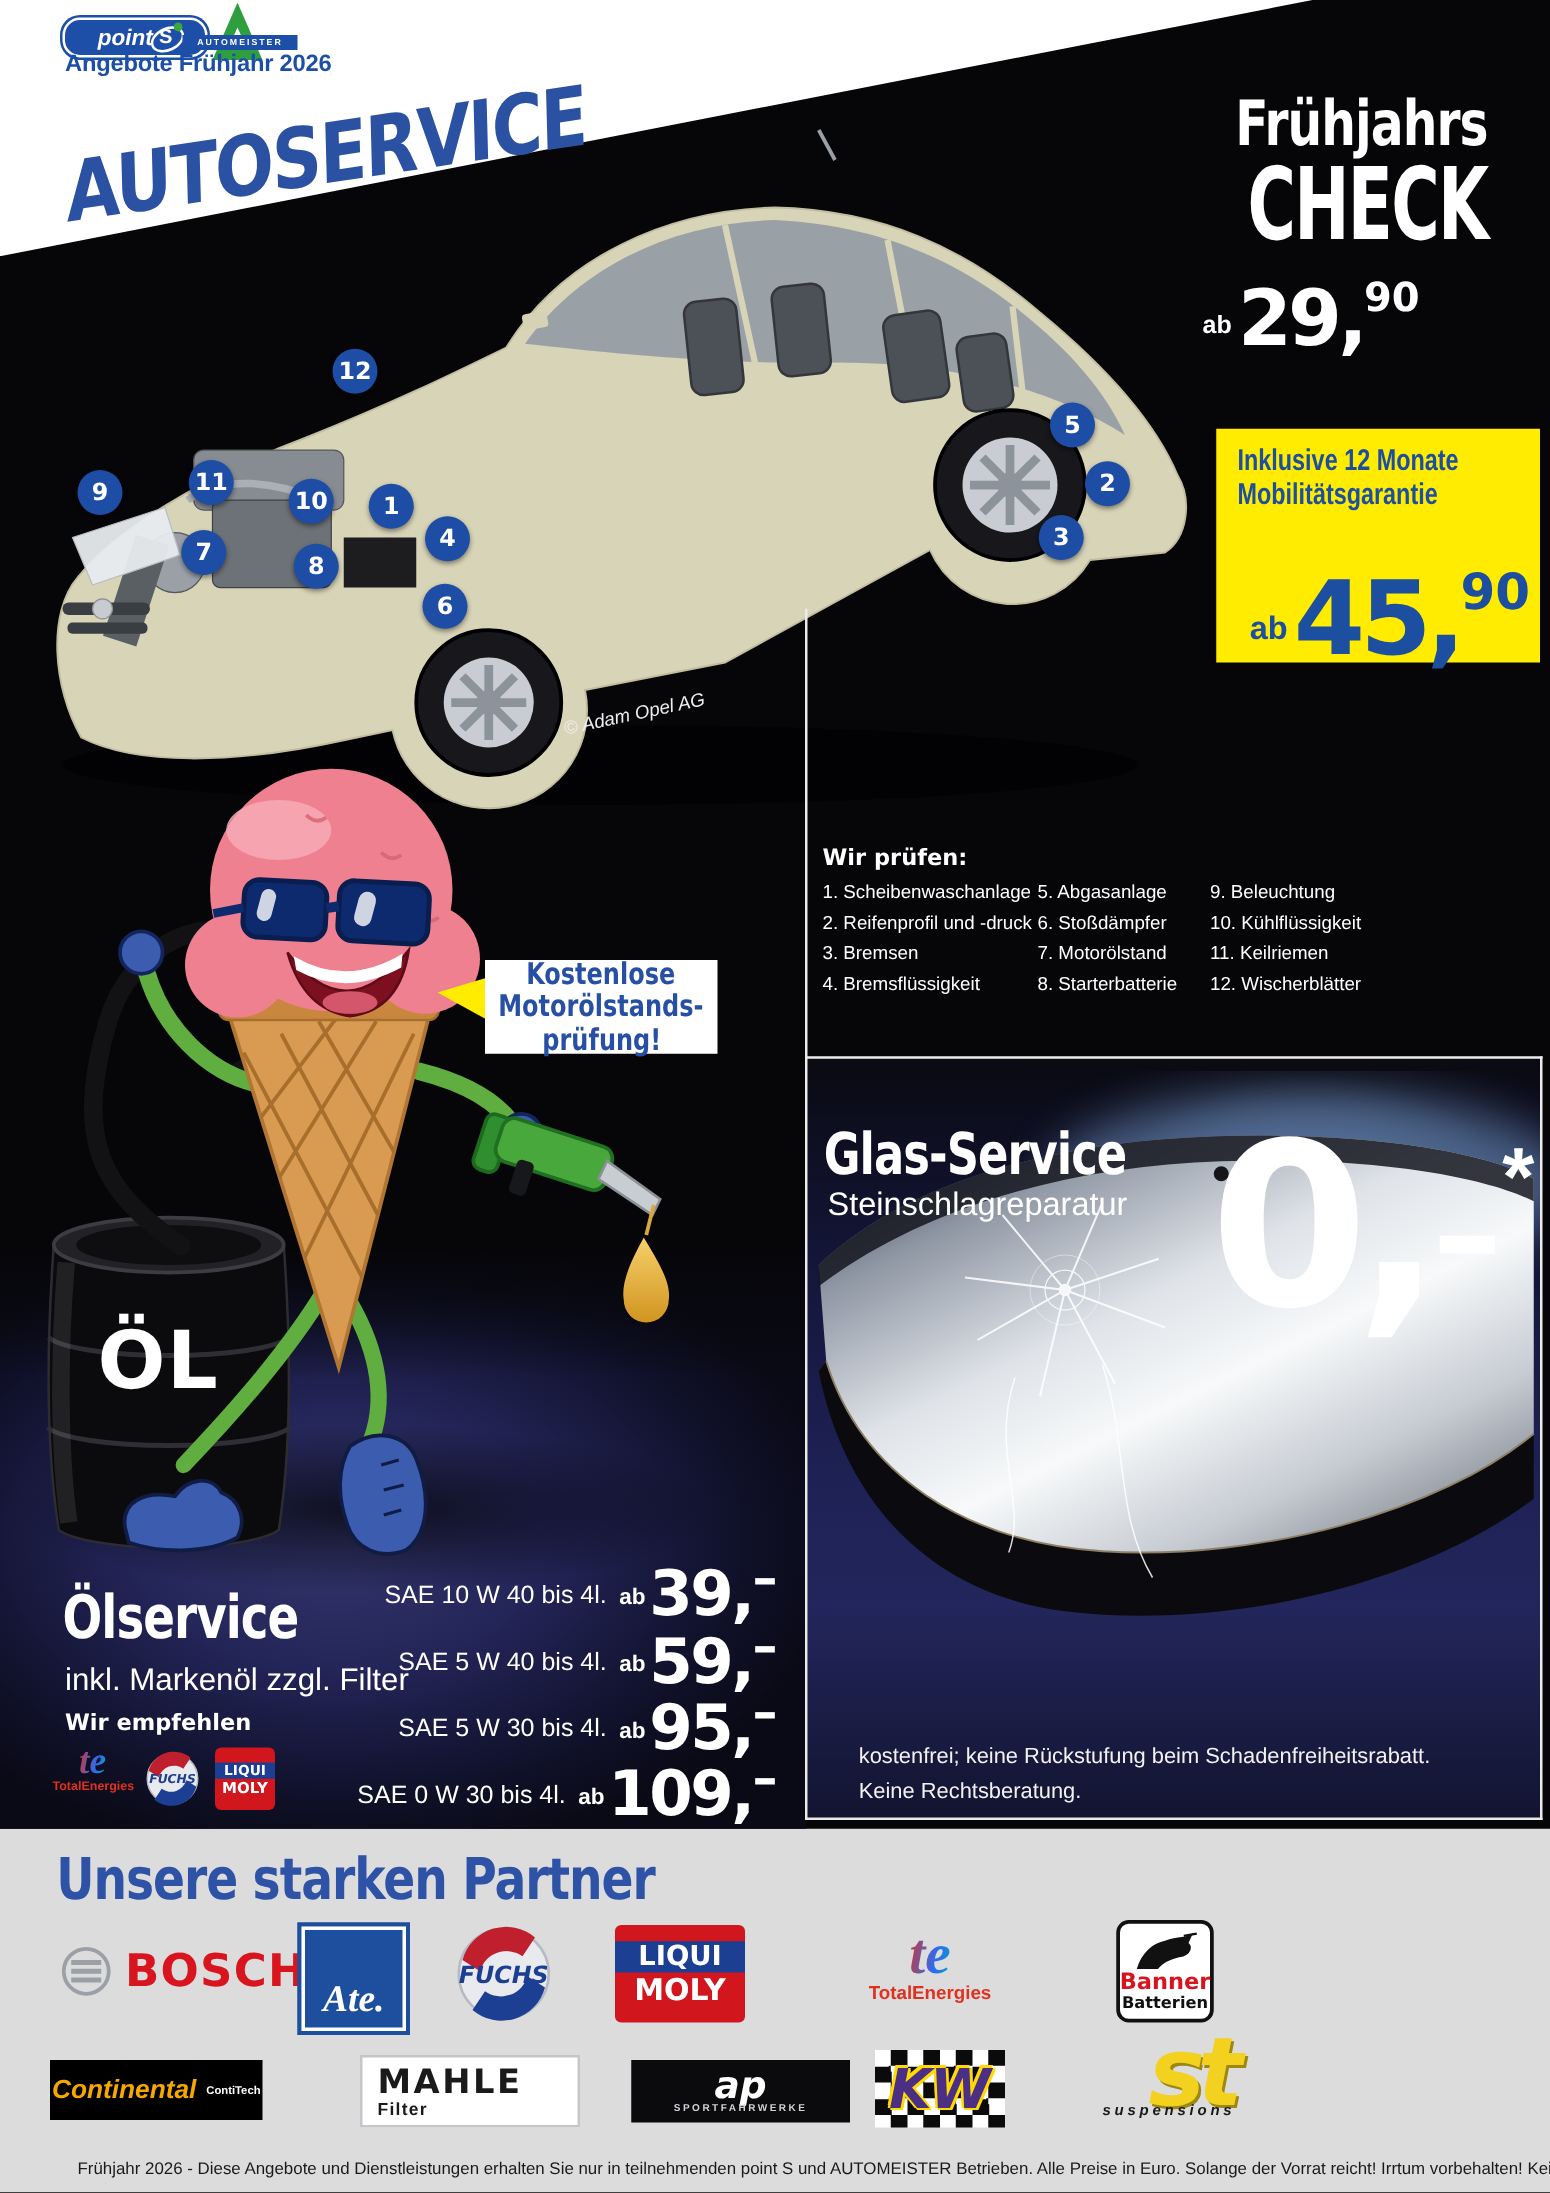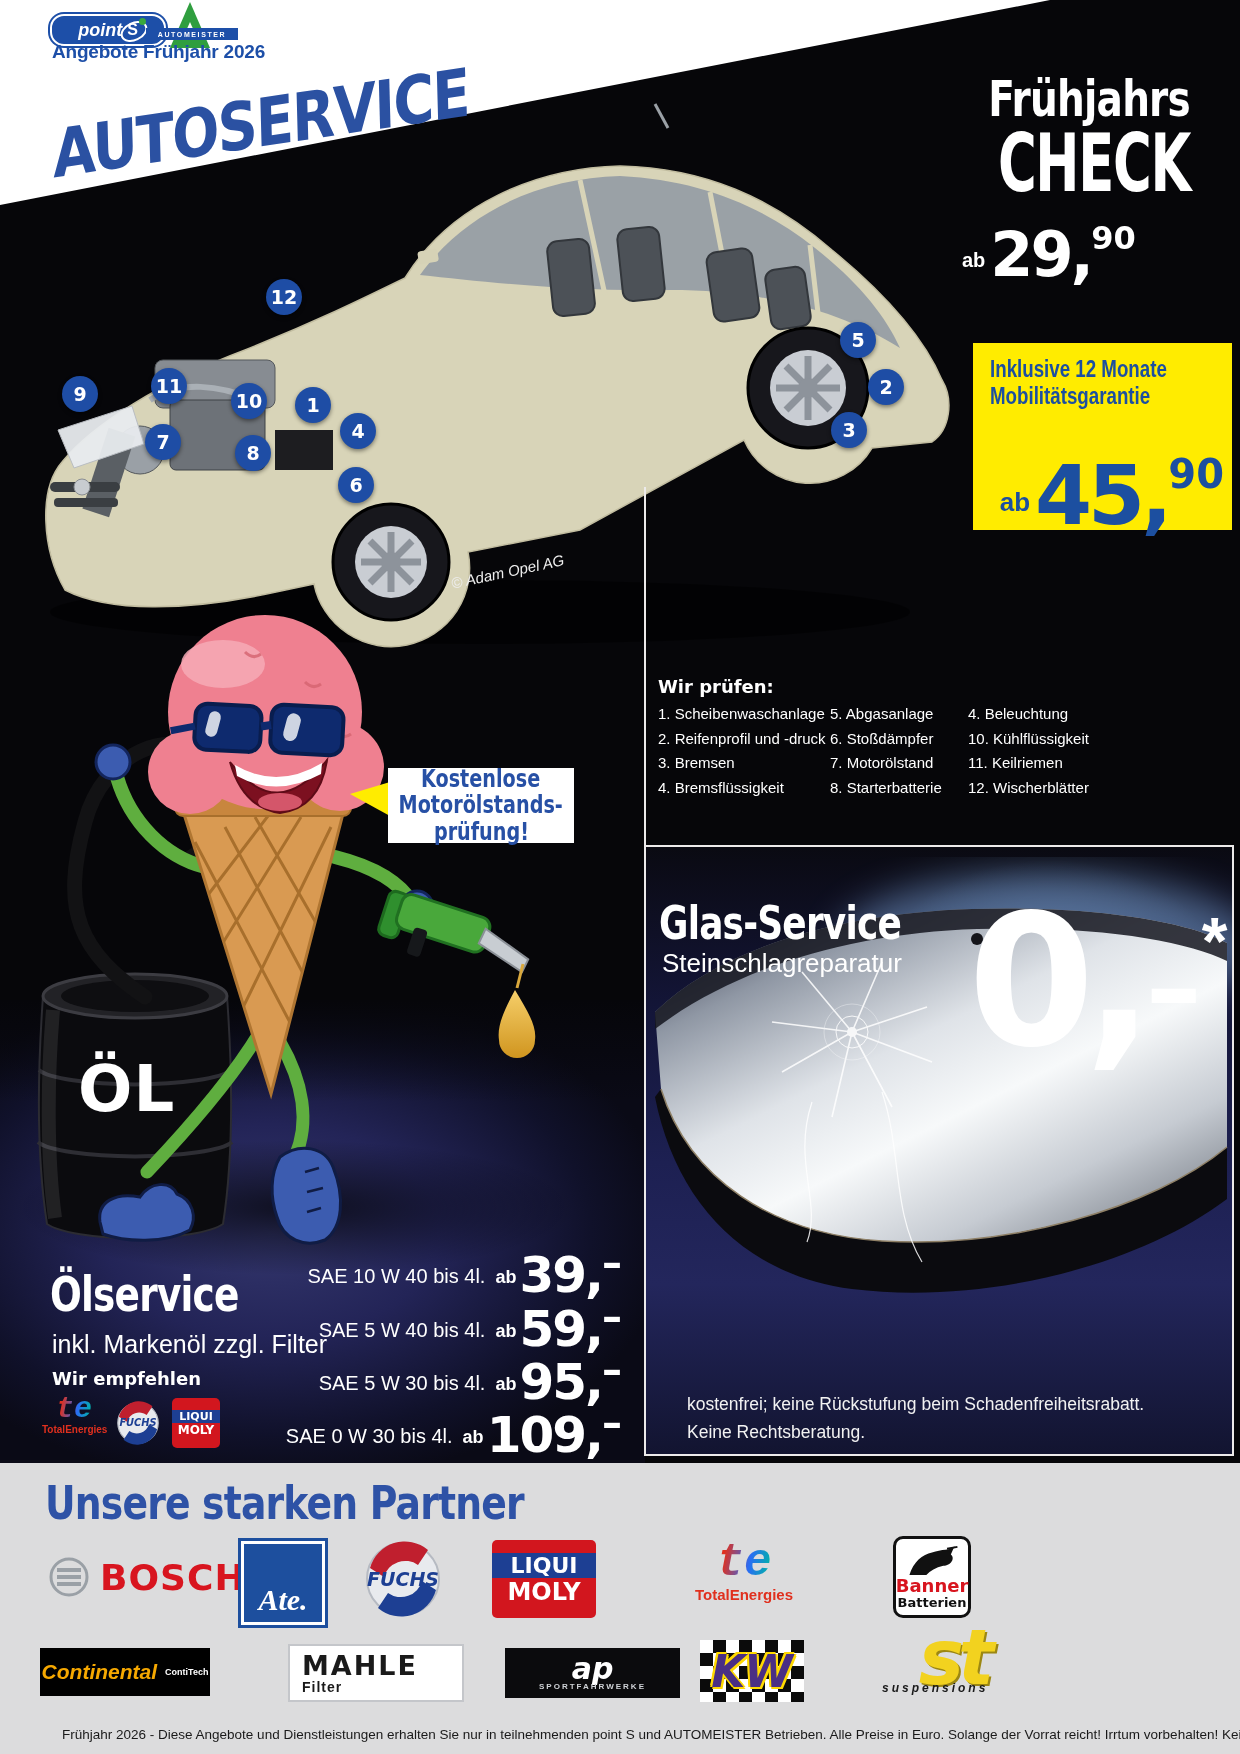--- a/index.html
+++ b/index.html
@@ -81,21 +81,21 @@
      transform:scaleX(.78);transform-origin:left;white-space:nowrap;}
   .oelsub{left:52px;top:1330px;color:#fff;font-size:25px;}
   .oelrec{left:52px;top:1368px;color:#fff;font-size:18px;font-family:"DejaVu Sans",sans-serif;font-weight:bold;}
   .prow{left:300px;width:322px;height:56px;display:flex;align-items:flex-end;
         justify-content:flex-end;color:#fff;}
   .plabel{font-size:20px;padding-bottom:10px;margin-right:10px;white-space:nowrap;}
   .pab2{font-size:18px;font-weight:bold;padding-bottom:10px;margin-right:3px;}
   .pval{font-size:50px;line-height:.8;letter-spacing:-2px;margin-bottom:3px;}
   .pdash{font-size:40px;line-height:1;margin-bottom:15px;}
   
-  .te-mark{font-family:Liberation Mono, monospace;font-weight:bold;font-style:italic;
+  .te-mark{font-family:Liberation Serif, serif;font-weight:bold;font-style:italic;
      background:linear-gradient(100deg,#e0301e 30%,#2a6df4 55%,#00b2a9 75%,#ffcd00 95%);
      -webkit-background-clip:text;background-clip:text;color:transparent;line-height:1;}
   .te-word{color:#e0301e;font-weight:bold;}
   .fuchs-chip svg{display:block;}
   .liqui{background:#d2161e;border-radius:5px;display:flex;flex-direction:column;
      align-items:center;justify-content:center;color:#fff;font-family:"DejaVu Sans",sans-serif;font-weight:bold;}
   .liqui .lq1{background:#1d3f93;align-self:stretch;text-align:center;}
   
   .grayband{left:0;top:1463px;width:1240px;height:291px;background:#dcdcdd;}
   .ptitle{left:45px;top:1476px;color:#2e52a6;font-size:46px;letter-spacing:-1px;
@@ -243,21 +243,21 @@
     <div>3. Bremsen</div>
     <div>4. Bremsflüssigkeit</div>
   </div>
   <div class="a col" style="left:830px">
     <div>5. Abgasanlage</div>
     <div>6. Stoßdämpfer</div>
     <div>7. Motorölstand</div>
     <div>8. Starterbatterie</div>
   </div>
   <div class="a col" style="left:968px">
-    <div>4. Beleuchtung</div>
+    <div>9. Beleuchtung</div>
     <div>10. Kühlflüssigkeit</div>
     <div>11. Keilriemen</div>
     <div>12. Wischerblätter</div>
   </div>
 
   <div class="a panelbg"></div>
   <div class="a panelglow"></div>
 
   <svg class="a" style="left:647px;top:847px" width="586" height="609" viewBox="0 0 586 609">
     <defs>

